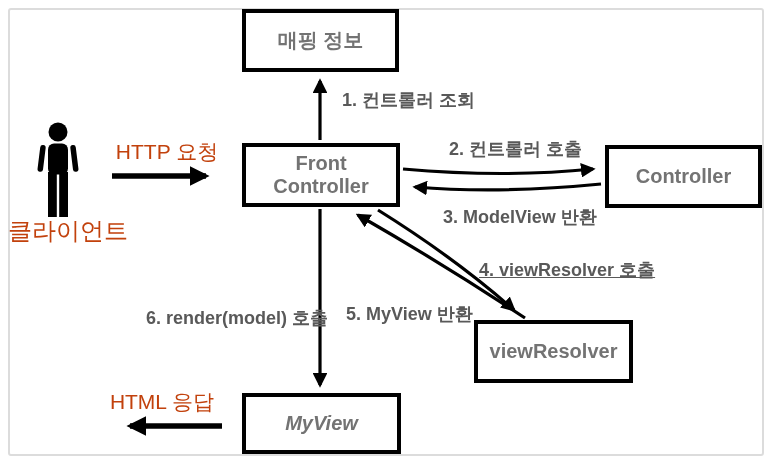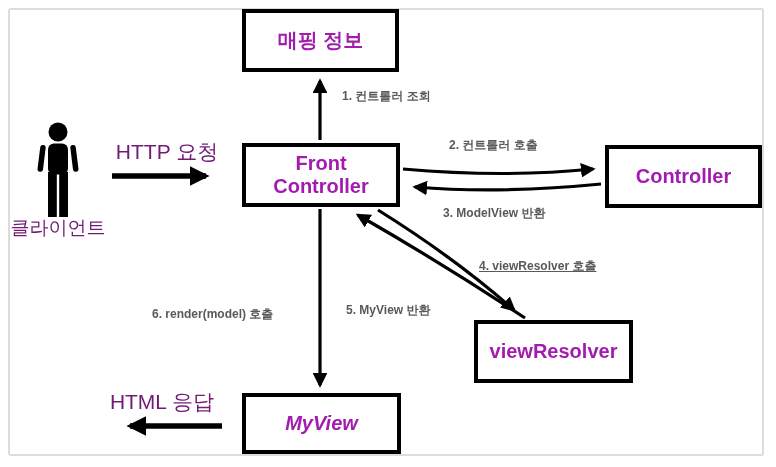--- a/index.html
+++ b/index.html
@@ -14,48 +14,48 @@
     position:absolute;left:8px;top:8px;width:752px;height:444px;
     border:2px solid #dcdcdc;border-radius:3px;background:#ffffff;
   }
   .arrow-layer{position:absolute;left:0;top:0;width:776px;height:467px;}
   .node{
     position:absolute;
     background:#ffffff;
     border:4px solid #000000;
     display:flex;align-items:center;justify-content:center;
     box-sizing:border-box;
-    font-weight:bold;font-size:20px;color:#a21caf;
+    font-weight:bold;font-size:20px;color:#737373;
     text-align:center;line-height:1.15;
   }
   #box-mapping-info{left:242px;top:9px;width:157px;height:63px;}
   #box-front-controller{left:242px;top:143px;width:158px;height:64px;}
   #box-front-controller span{display:block;width:120px;}
   #box-controller{left:605px;top:145px;width:157px;height:63px;}
   #box-view-resolver{left:474px;top:320px;width:159px;height:63px;}
   #box-my-view{left:242px;top:393px;width:159px;height:61px;font-style:italic;}
   .edge-label{
     position:absolute;
-    color:#595959;font-weight:bold;font-size:12px;
+    color:#595959;font-weight:bold;font-size:18px;
     white-space:nowrap;
   }
   #lbl-step1{left:342px;top:88px;}
   #lbl-step2{left:449px;top:137px;}
   #lbl-step3{left:443px;top:205px;}
   #lbl-step4{left:479px;top:258px;text-decoration:underline;}
   #lbl-step5{left:346px;top:302px;}
-  #lbl-step6{left:152px;top:306px;text-align:right;}
+  #lbl-step6{left:146px;top:306px;text-align:right;}
   .big-label{
     position:absolute;
-    color:#701a75;font-weight:normal;font-size:21px;
+    color:#c2410c;font-weight:normal;font-size:21px;
     white-space:nowrap;text-align:center;
   }
   #lbl-http{left:112px;top:138px;width:110px;}
   #lbl-html{left:106px;top:388px;width:112px;}
-  #lbl-client{left:8px;top:215px;width:100px;font-size:19px;}
+  #lbl-client{left:8px;top:215px;width:100px;font-size:24px;}
   #actor-icon{position:absolute;left:37px;top:122px;}
 </style>
 </head>
 <body>
 
 <div id="stage">
   <div id="frame"></div>
 
   <svg class="arrow-layer" width="776" height="467" viewBox="0 0 776 467">
     <defs>

